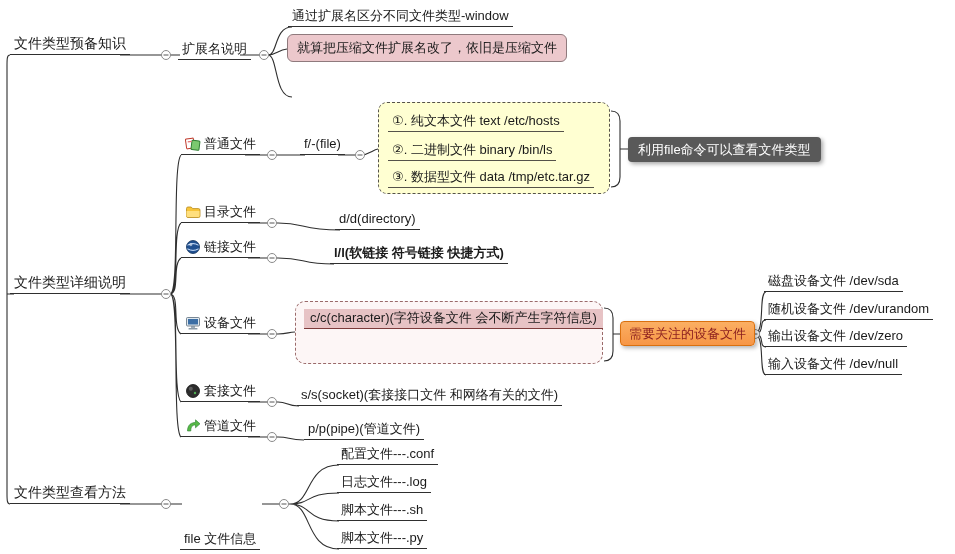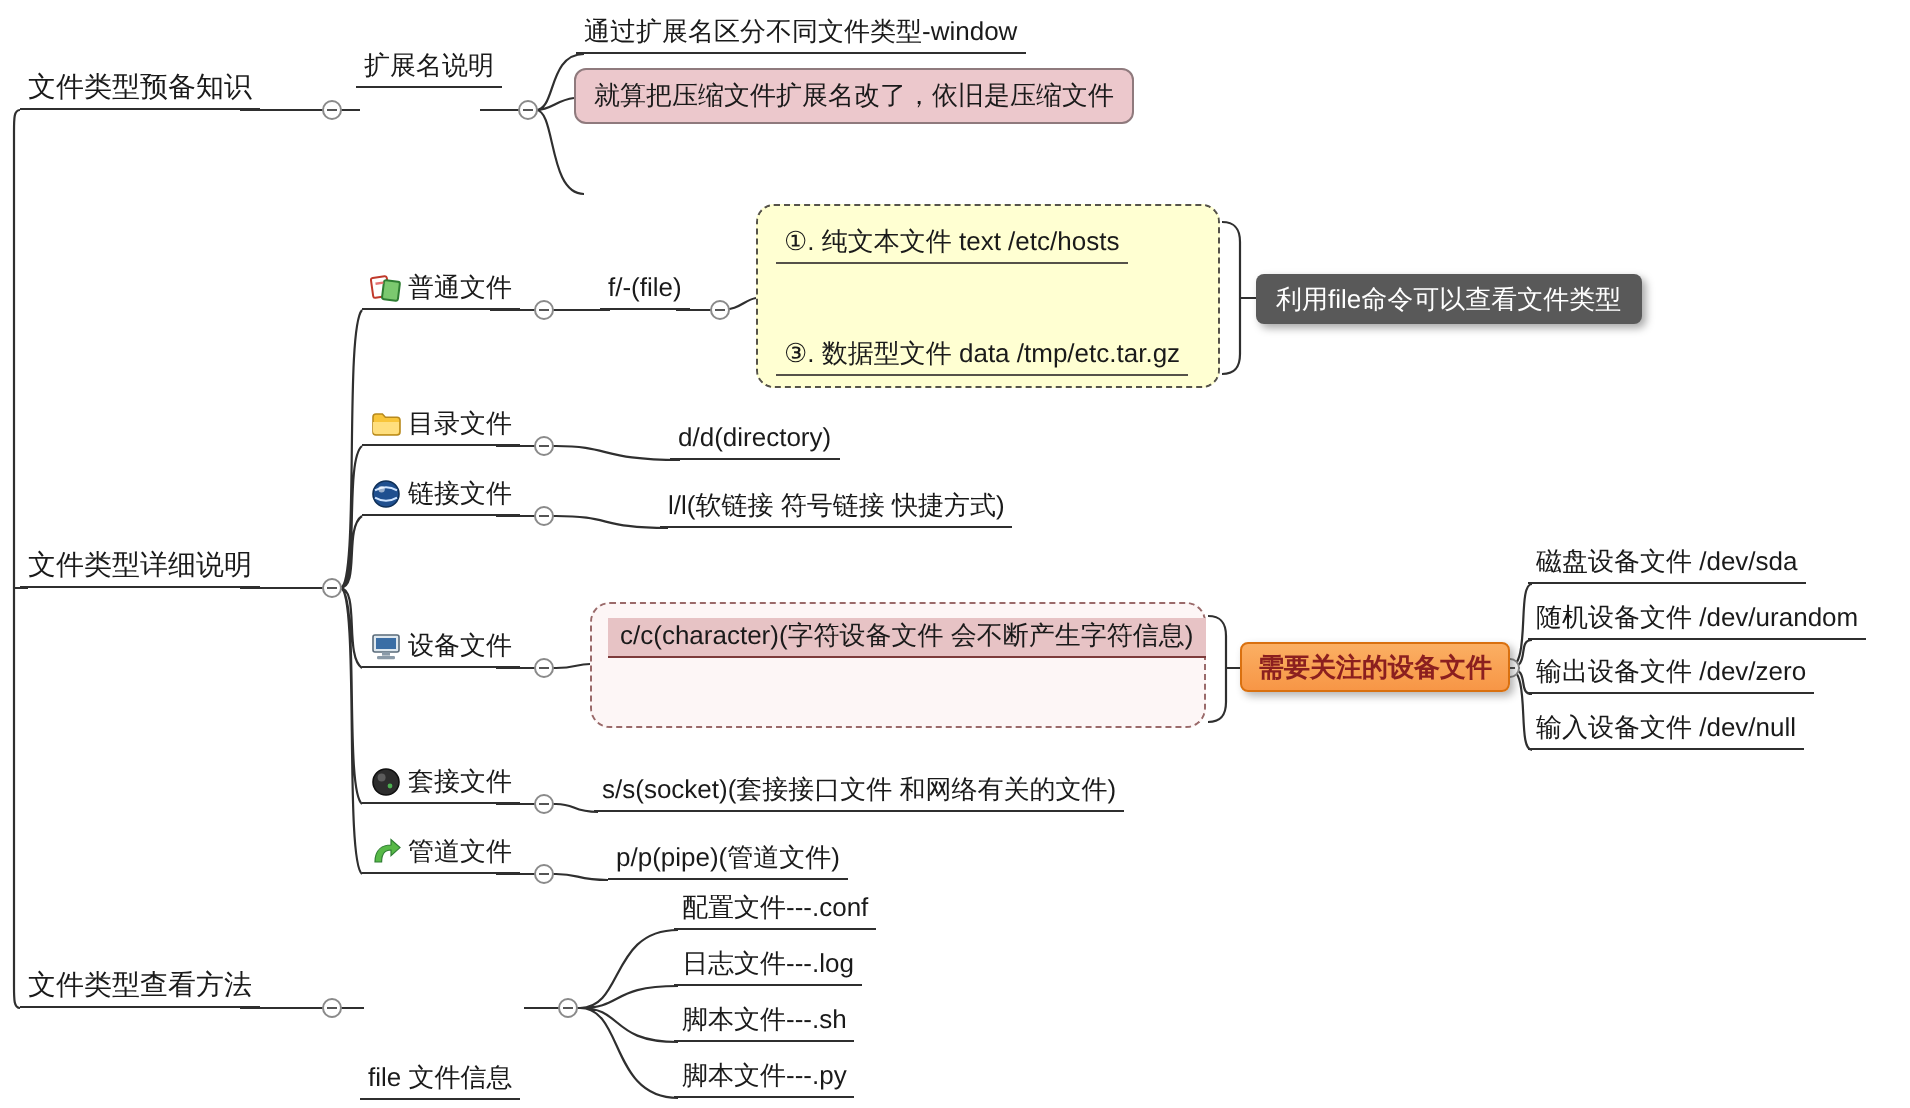--- a/index.html
+++ b/index.html
@@ -19,21 +19,21 @@
         border-radius:9px;background:var(--yellow_box_bg);}
   .yellow-box .node{border-bottom:1.2px solid #55524a;}
   .device-box{position:absolute;z-index:1;border:1.5px dashed var(--device_box_border);
         border-radius:10px;background:var(--device_box_bg);}
   .device-row{position:absolute;z-index:2;white-space:nowrap;font-size:13px;line-height:16px;
         padding:1px 6px 2px;background:var(--device_row_bg);
         border-bottom:1.3px solid var(--device_row_line);}
   .dark-callout{position:absolute;z-index:2;white-space:nowrap;font-size:13px;font-weight:normal;
         line-height:17px;color:var(--dark_callout_text);background:var(--dark_callout_bg);
         padding:4px 10px;border-radius:4px;box-shadow:2px 2px 4px rgba(0,0,0,.35);}
-  .orange-callout{position:absolute;z-index:2;white-space:nowrap;font-size:13px;font-weight:bold;
+  .orange-callout{position:absolute;z-index:2;white-space:nowrap;font-size:13px;font-weight:normal;
         line-height:17px;color:var(--orange_callout_text);
         background:linear-gradient(#fbaf63,var(--orange_callout_bg));
         border:1px solid var(--orange_callout_border);
         padding:3px 8px;border-radius:4px;box-shadow:2px 2px 4px rgba(0,0,0,.3);}
 </style>
 </head>
 <body>
 
 <div class="stage">
 
@@ -125,40 +125,41 @@
           <line x1="163.5" y1="504" x2="168.5" y2="504" stroke="#555"></line>
         </g>
       <g class="toggle">
           <circle cx="284" cy="504" r="4.5"></circle>
           <line x1="281.5" y1="504" x2="286.5" y2="504" stroke="#555"></line>
         </g>
     </g>
   </svg>
 
   <div class="node main" style="left:10px;top:34px;">文件类型预备知识</div>
-  <div class="node" style="left:178px;top:24px;text-align:center;">扩展名说明</div>
+  <div class="node" style="left:178px;top:40px;text-align:center;">扩展名说明</div>
   <div class="node" style="left:288px;top:7px;">通过扩展名区分不同文件类型-window</div>
   <div class="pink-note" style="left:287px;top:34px;">就算把压缩文件扩展名改了，依旧是压缩文件</div>
 
   <div class="node main" style="left:10px;top:273px;">文件类型详细说明</div>
 
   <div class="node row" style="left:181px;top:135px;">
     <span class="icon">
       <svg viewBox="0 0 16 16" width="16" height="16">
         <rect x="1" y="2.5" width="8" height="10" rx="1" fill="#ffffff" stroke="#c0392b" stroke-width="1" transform="rotate(-8 5 7.5)"></rect>
         <rect x="6.5" y="4.5" width="8" height="9.5" rx="1" fill="#7bc96f" stroke="#2e7d32" stroke-width="1" transform="rotate(7 10.5 9)"></rect>
         <rect x="3" y="5" width="4" height="1.2" fill="#e57373" transform="rotate(-8 5 7.5)"></rect>
       </svg>
     </span>
     <span>普通文件</span>
   </div>
   <div class="node" style="left:300px;top:135px;">f/-(file)</div>
 
   <div class="yellow-box" style="left:378px;top:102px;width:230px;height:90px;">
     <div class="node" style="left:9px;top:9px;">①. 纯文本文件 text /etc/hosts</div>
+    <div class="node" style="left:9px;top:38px;">②. 二进制文件 binary /bin/ls</div>
     <div class="node" style="left:9px;top:65px;">③. 数据型文件 data /tmp/etc.tar.gz</div>
   </div>
   <div class="dark-callout" style="left:628px;top:137px;">利用file命令可以查看文件类型</div>
 
   <div class="node row" style="left:181px;top:203px;">
     <span class="icon">
       <svg viewBox="0 0 16 16" width="16" height="16">
         <path d="M1.5 4.5 q0-1.5 1.5-1.5 h3.2 l1.5 1.6 h5.8 q1.5 0 1.5 1.5 v5.9 q0 1.5 -1.5 1.5 h-10.5 q-1.5 0 -1.5 -1.5 z" fill="#f8c53a" stroke="#b88a1d" stroke-width="0.8"></path>
         <path d="M1.5 7 h13 v4.5 q0 1.5 -1.5 1.5 h-10 q-1.5 0 -1.5 -1.5 z" fill="#ffdf7e"></path>
       </svg>
@@ -170,21 +171,21 @@
   <div class="node row" style="left:181px;top:238px;">
     <span class="icon">
       <svg viewBox="0 0 16 16" width="16" height="16">
         <circle cx="8" cy="8" r="6.5" fill="#1f4f8f" stroke="#0f2f57" stroke-width="0.8"></circle>
         <path d="M2.5 6.2 q5.5 -3.2 11 0 M2.5 9.8 q5.5 3.2 11 0" fill="none" stroke="#cfe4ff" stroke-width="1"></path>
         <circle cx="5.8" cy="5.6" r="1.6" fill="#ffffff" opacity="0.55"></circle>
       </svg>
     </span>
     <span>链接文件</span>
   </div>
-  <div class="node" style="left:330px;top:244px;">l/l(软链接 符号链接 快捷方式)</div>
+  <div class="node" style="left:330px;top:244px;font-weight:bold;">l/l(软链接 符号链接 快捷方式)</div>
 
   <div class="node row" style="left:181px;top:314px;">
     <span class="icon">
       <svg viewBox="0 0 16 16" width="16" height="16">
         <rect x="1.5" y="2.5" width="13" height="8.5" rx="1" fill="#dfe8ef" stroke="#5a6b7a" stroke-width="0.8"></rect>
         <rect x="3" y="4" width="10" height="5.5" fill="#3b6ea5"></rect>
         <rect x="6" y="11" width="4" height="1.8" fill="#8a9aa8"></rect>
         <rect x="3.5" y="13" width="9" height="1.6" rx="0.6" fill="#8a9aa8"></rect>
       </svg>
     </span>

